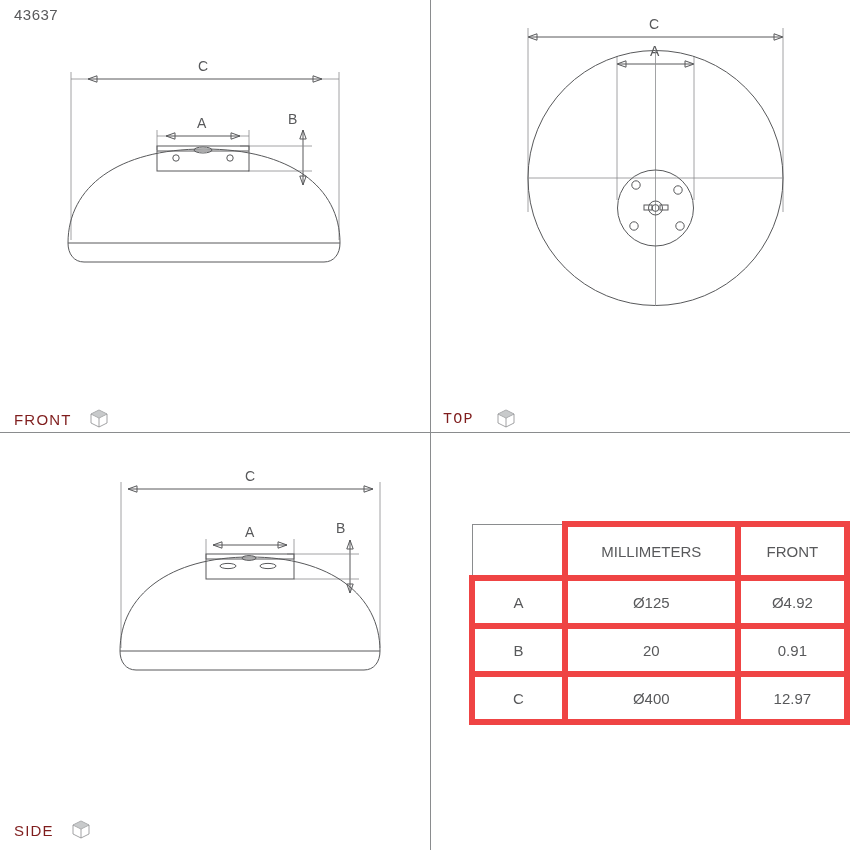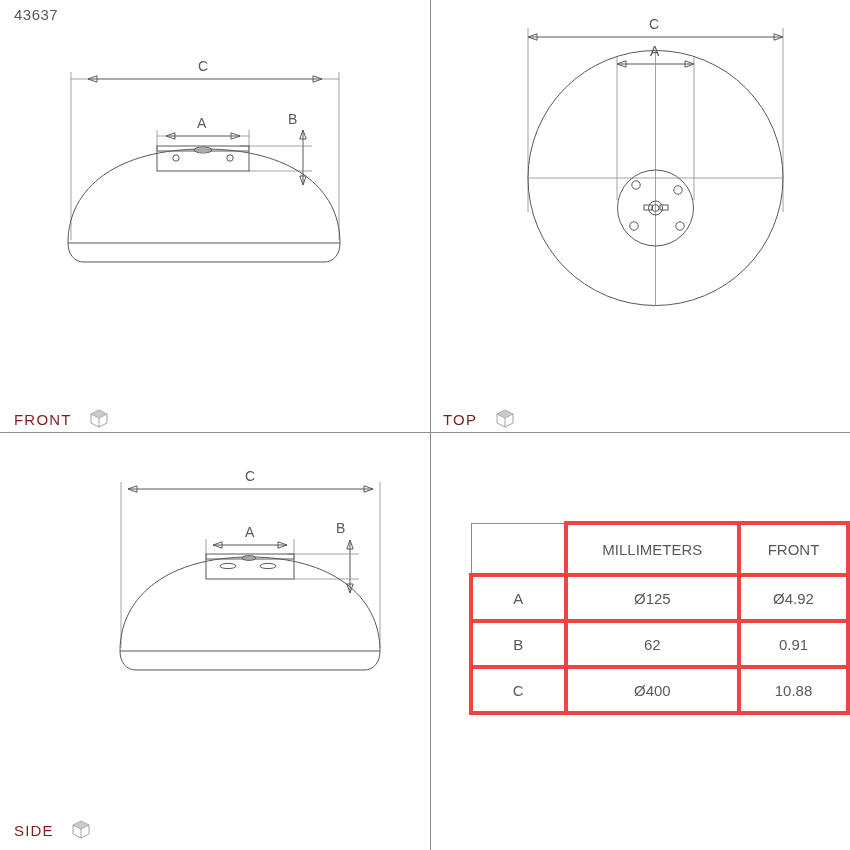--- a/index.html
+++ b/index.html
@@ -49,21 +49,21 @@
   
   .view-label {
     position: absolute;
     font-size: 15px;
     letter-spacing: 1.2px;
     color: #7f1d1d;
   }
   .view-label .txt { vertical-align: middle; }
   .view-label .cube { display: inline-block; vertical-align: middle; margin-left: 10px; }
   #label-front { left: 14px; top: 407px; }
-  #label-top   { left: 443px; top: 407px; }
+  #label-top   { left: 443px; top: 407px; font-family: Liberation Mono, monospace; }
   #label-side  { left: 14px; top: 818px; }
 
   
   .pane { position: absolute; }
   #pane-front { left: 0;   top: 0;   width: 430px; height: 432px; }
   #pane-top   { left: 431px; top: 0; width: 419px; height: 432px; }
   #pane-side  { left: 0;   top: 433px; width: 430px; height: 417px; }
   #pane-table { left: 431px; top: 433px; width: 419px; height: 417px; }
 
   svg { display: block; }
@@ -78,21 +78,21 @@
   
   table.dims {
     position: absolute;
     left: 38px;
     top: 88px;
     border-collapse: collapse;
     font-size: 15px;
     color: #58595b;
   }
   table.dims td, table.dims th {
-    border: 4px solid #ef4444;
+    border: 6px solid #ef4444;
     text-align: center;
     font-weight: normal;
     height: 42px;
     padding: 0 10px;
   }
   table.dims .c-label { width: 92px; }
   table.dims .c-mm    { width: 166px; }
   table.dims .c-in    { width: 96px; }
   table.dims thead td { height: 48px; }
   table.dims thead td.blank { border: 1px solid #8a8c8e; }
@@ -262,25 +262,25 @@
         </tr>
       </thead>
       <tbody>
         <tr>
           <td>A</td>
           <td>Ø125</td>
           <td>Ø4.92</td>
         </tr>
         <tr>
           <td>B</td>
-          <td>62</td>
+          <td>20</td>
           <td>0.91</td>
         </tr>
         <tr>
           <td>C</td>
           <td>Ø400</td>
-          <td>10.88</td>
+          <td>12.97</td>
         </tr>
       </tbody>
     </table>
   </div>
 
 </div>
 
 </body></html>

